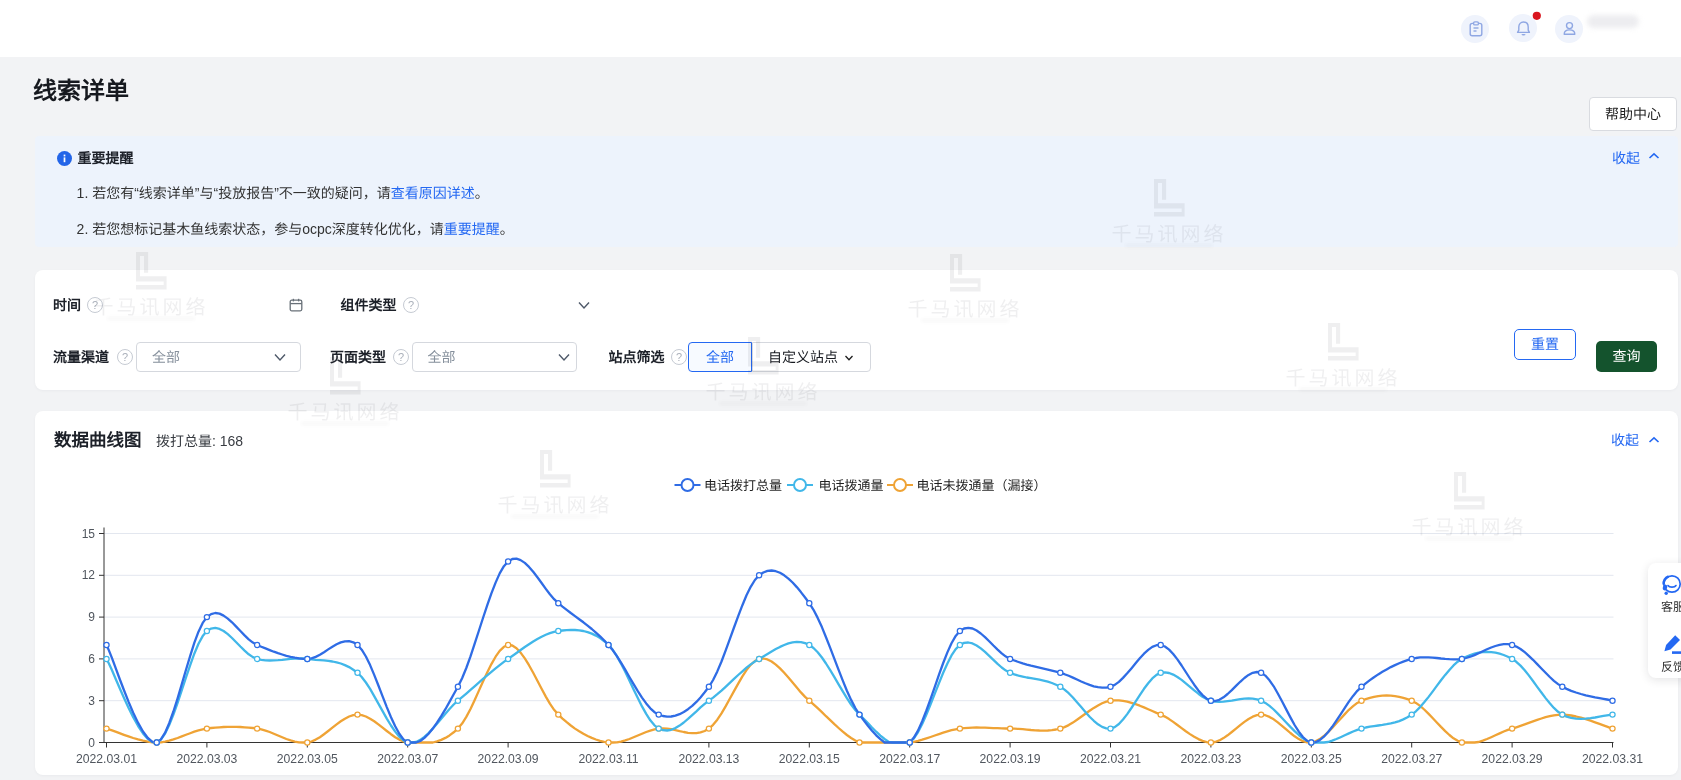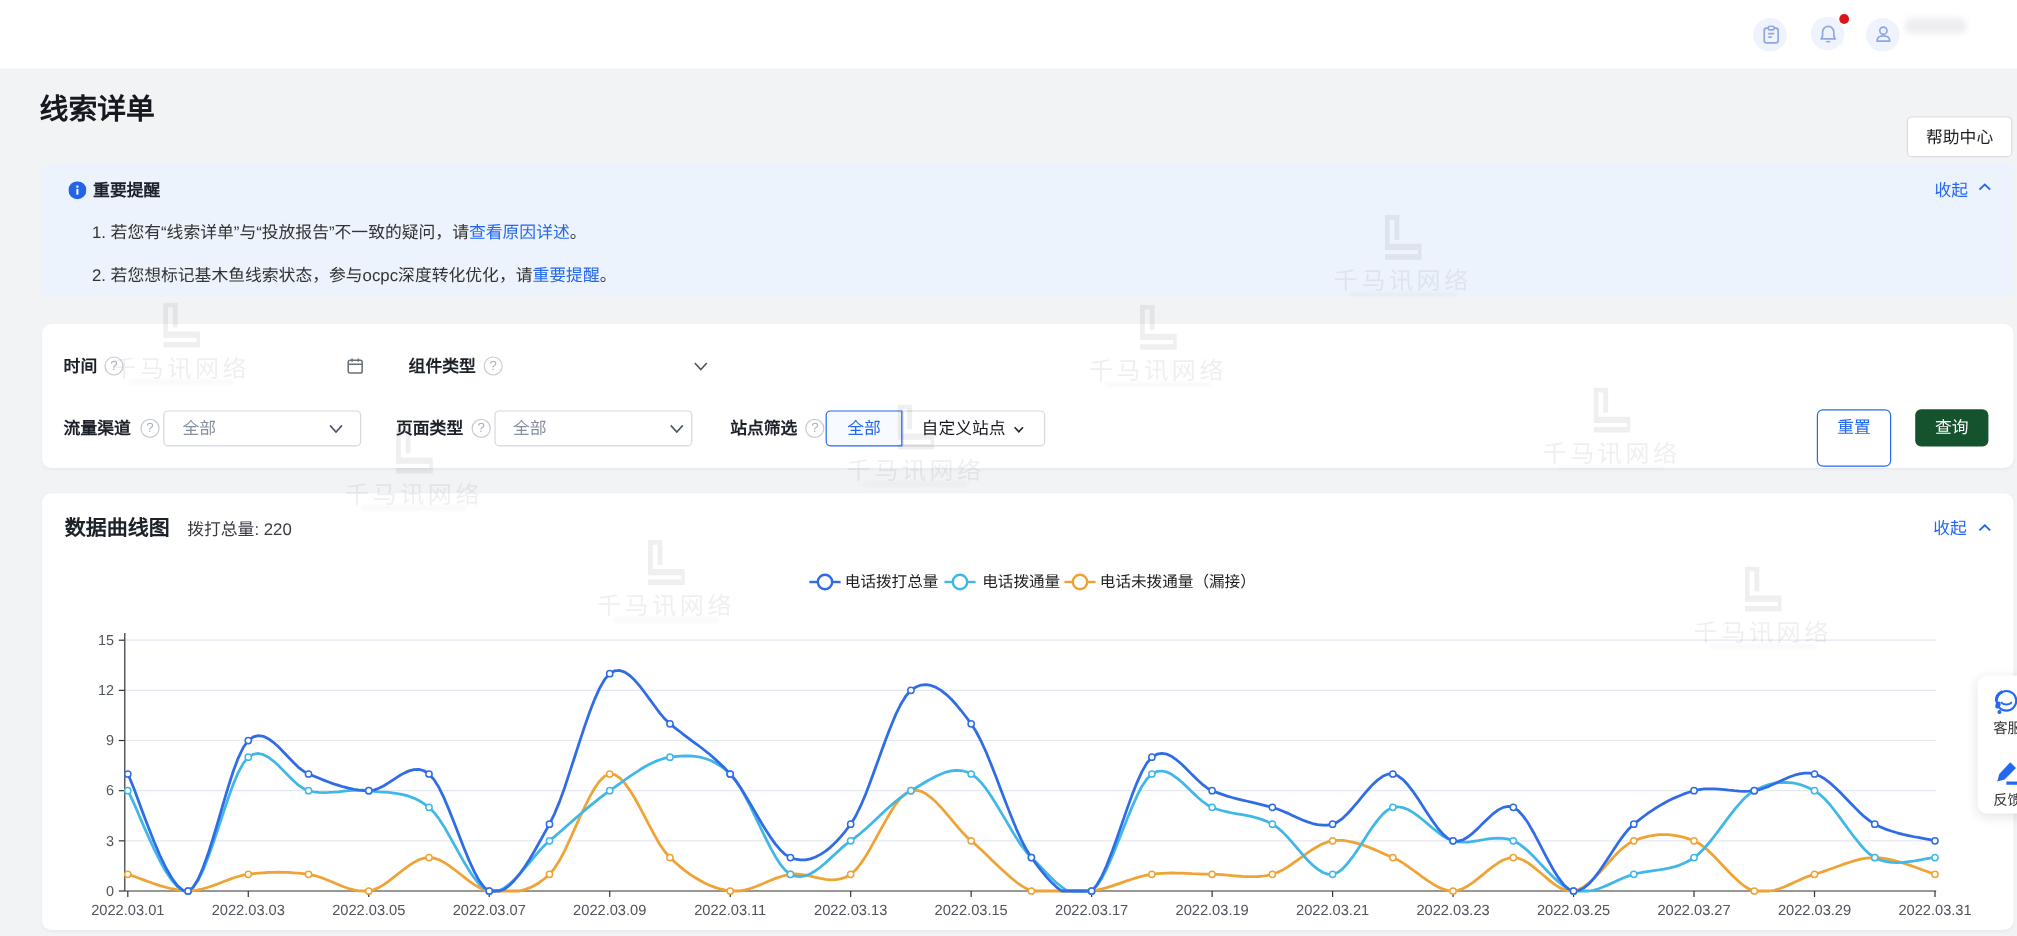--- a/index.html
+++ b/index.html
@@ -26,21 +26,21 @@
 #panel2 { position:absolute; left:35px; top:411px; width:1643px; height:364px; background:#fff;
   border-radius:8px; box-shadow:0 1px 3px rgba(31,35,41,.04); }
 .flabel { position:absolute; font-size:14px; font-weight:600; color:#1d2129; line-height:30px; height:30px; }
 .q { position:absolute; width:16px; height:16px; border:1px solid #c6cbd3; border-radius:50%;
   color:#aab0ba; font-size:11px; line-height:14px; text-align:center; }
 .inputbox { position:absolute; height:30px; border:1px solid #d5d8de; border-radius:4px;
   background:#fff; font-size:14px; color:#16191f; line-height:28px; }
 .ph { color:#86909c; }
 .chev { position:absolute; width:10px; height:10px; }
 .chev2 { position:absolute; width:14px; height:12px; }
-#resetbtn { position:absolute; left:1514px; top:341px; width:62px; height:48px; border:1.5px solid #2468f2;
+#resetbtn { position:absolute; left:1514px; top:329px; width:62px; height:31px; border:1.5px solid #2468f2;
   border-radius:5px; color:#2468f2; font-size:14px; text-align:center; line-height:28px; background:#fff; }
 #querybtn { position:absolute; left:1596px; top:341px; width:61px; height:31px; background:#14532d;
   border-radius:5px; color:#fff; font-size:14px; text-align:center; line-height:31px; }
 #ctitle { position:absolute; left:19px; top:15px; font-size:17.5px; font-weight:600; color:#1d2129; }
 #csub { position:absolute; left:121px; top:19px; font-size:14px; color:#383c42; }
 .wm { position:absolute; width:0; height:0; z-index:5; pointer-events:none; }
 .wmlogo { position:absolute; left:-15px; top:-51px; }
 .wmtext { position:absolute; left:-60px; top:-12px; width:120px; text-align:center;
   font-family:"Liberation Serif",serif; font-size:20px; letter-spacing:3px; white-space:nowrap;
   color:rgba(55,55,75,0.082); }
@@ -122,21 +122,21 @@
   <div class="inputbox" style="left:717px;top:72px;width:119px;border-radius:0 4px 4px 0;padding-left:15px;">自定义站点
     <svg class="chev" style="left:91px;top:10px;position:absolute;" viewBox="0 0 10 10" fill="none" stroke="#1f1f1f" stroke-width="1.3">
         <path d="M1.5 3 L5 6.8 L8.5 3"></path>
       </svg>
   </div>
 </div>
 <div id="resetbtn">重置</div>
 <div id="querybtn">查询</div>
 <div id="panel2">
   <div id="ctitle">数据曲线图</div>
-  <div id="csub">拨打总量: 220</div>
+  <div id="csub">拨打总量: 168</div>
   <div class="collapse" style="left:1576px;top:18px;">收起</div>
   <svg class="abs" style="left:1613px;top:23.5px;" width="12" height="10" viewBox="0 0 12 10" fill="none" stroke="#2468f2" stroke-width="1.6">
       <path d="M1.5 7 L6 2.8 L10.5 7"></path>
     </svg>
   <svg width="1643" height="364" viewBox="35 411 1643 364" style="position:absolute;left:0;top:0;">
       <line x1="104.0" y1="533.5" x2="1613.5" y2="533.5" stroke="#e3e7ef" stroke-width="1"></line>
       <line x1="104.0" y1="575.3" x2="1613.5" y2="575.3" stroke="#e3e7ef" stroke-width="1"></line>
       <line x1="104.0" y1="617.1" x2="1613.5" y2="617.1" stroke="#e3e7ef" stroke-width="1"></line>
       <line x1="104.0" y1="658.9" x2="1613.5" y2="658.9" stroke="#e3e7ef" stroke-width="1"></line>
       <line x1="104.0" y1="700.7" x2="1613.5" y2="700.7" stroke="#e3e7ef" stroke-width="1"></line>

